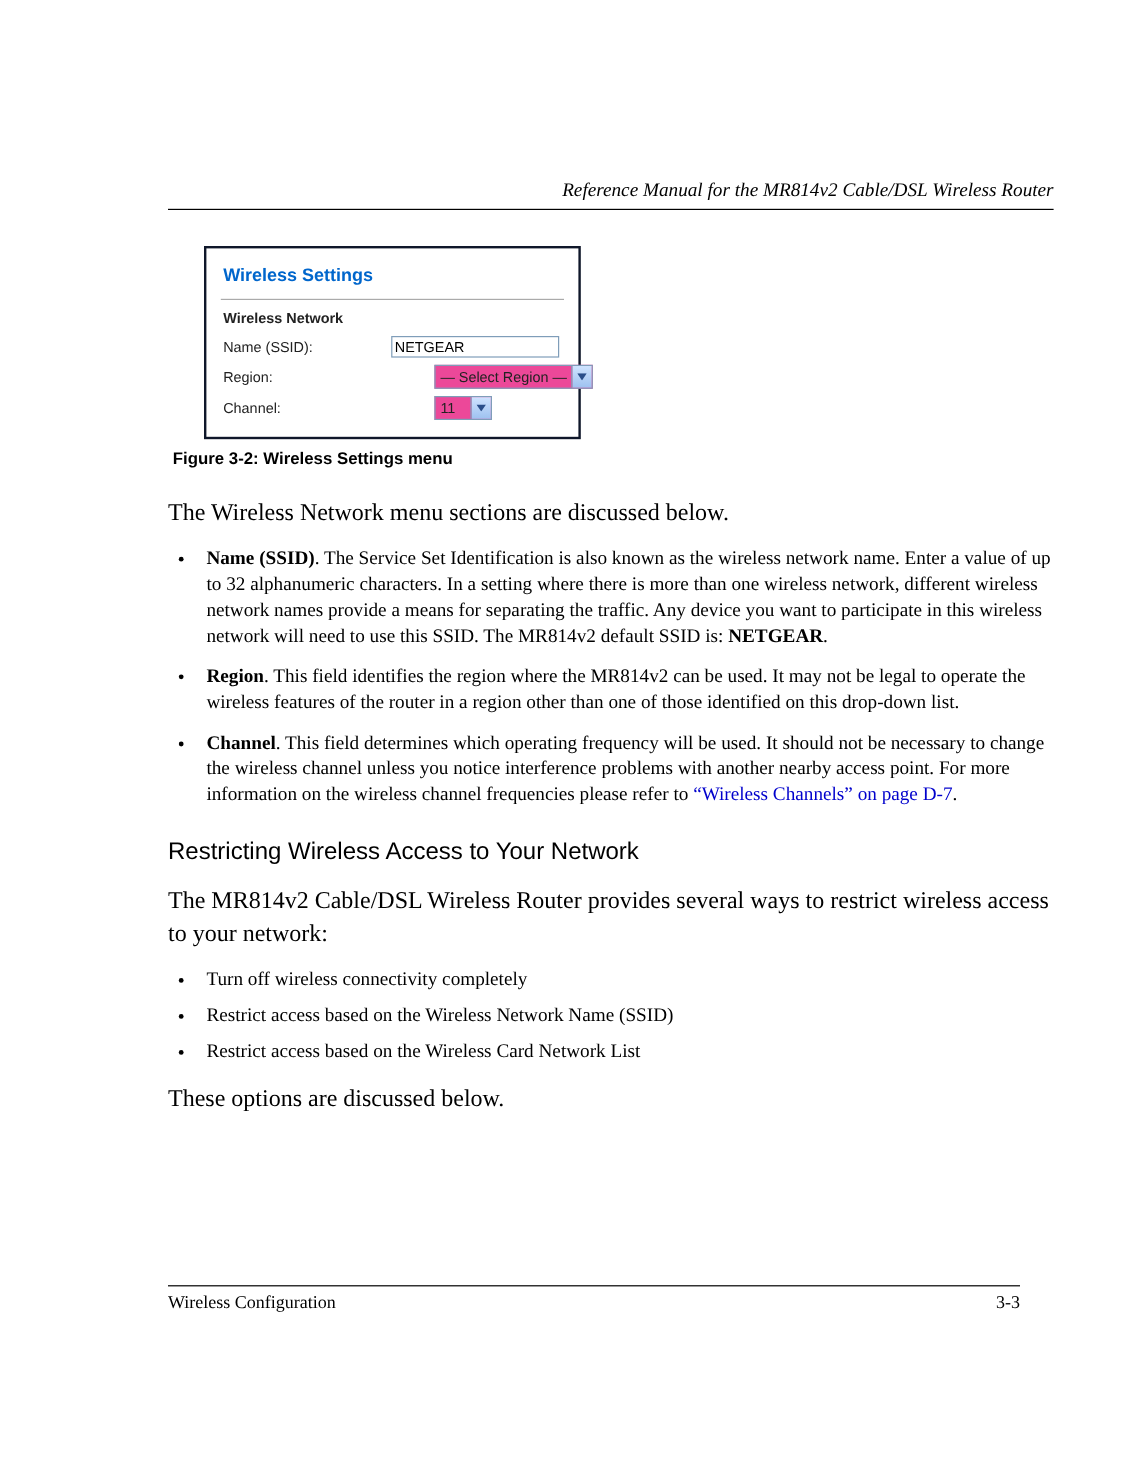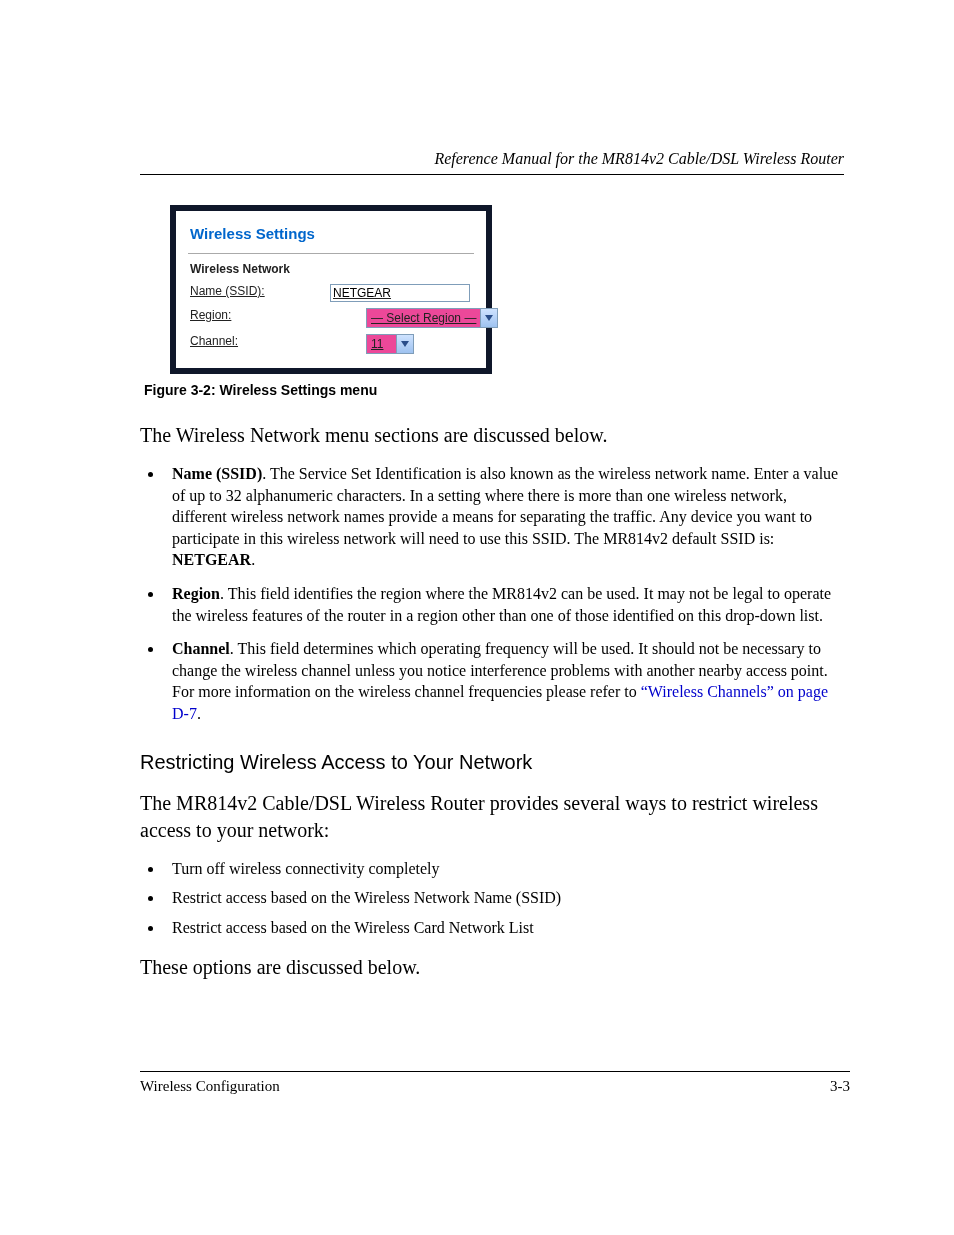--- a/index.html
+++ b/index.html
@@ -7,35 +7,35 @@
     padding: 0;
     font-family: "Times New Roman", Times, serif;
     font-size: 16px;
     color: #000;
     background: #fff;
   }
   .page {
     width: 954px;
     height: 1235px;
     box-sizing: border-box;
-    padding: 150px 110px 80px 140px;
+    padding: 150px 76px 80px 140px;
     position: relative;
   }
   .running-head {
     font-style: italic;
     font-family: "Times New Roman", Times, serif;
     font-size: 16px;
     text-align: right;
     border-bottom: 1.5px solid #000;
     padding-bottom: 6px;
     margin-bottom: 30px;
   }
   .figure-box {
     width: 310px;
-    border: 6px solid #0f172a;
+    border: 2px solid #0f172a;
     background: #fff;
     margin-left: 30px;
     margin-bottom: 8px;
     font-family: Arial, Helvetica, sans-serif;
   }
   .figure-title-row {
     padding: 14px 14px 10px 14px;
   }
   .figure-title {
     color: #0066cc;
@@ -52,22 +52,22 @@
     font-size: 12px;
     color: #222;
   }
   .wn-heading {
     font-weight: bold;
     margin-bottom: 8px;
     font-size: 12px;
   }
   .wn-row {
     display: flex;
+    align-items: center;
     margin-bottom: 6px;
-    text-decoration: underline;
   }
   .wn-label {
     flex: 0 0 140px;
     font-size: 12px;
   }
   .wn-input {
     font-family: Arial, sans-serif;
     font-size: 12px;
     height: 18px;
     padding: 0 2px;

